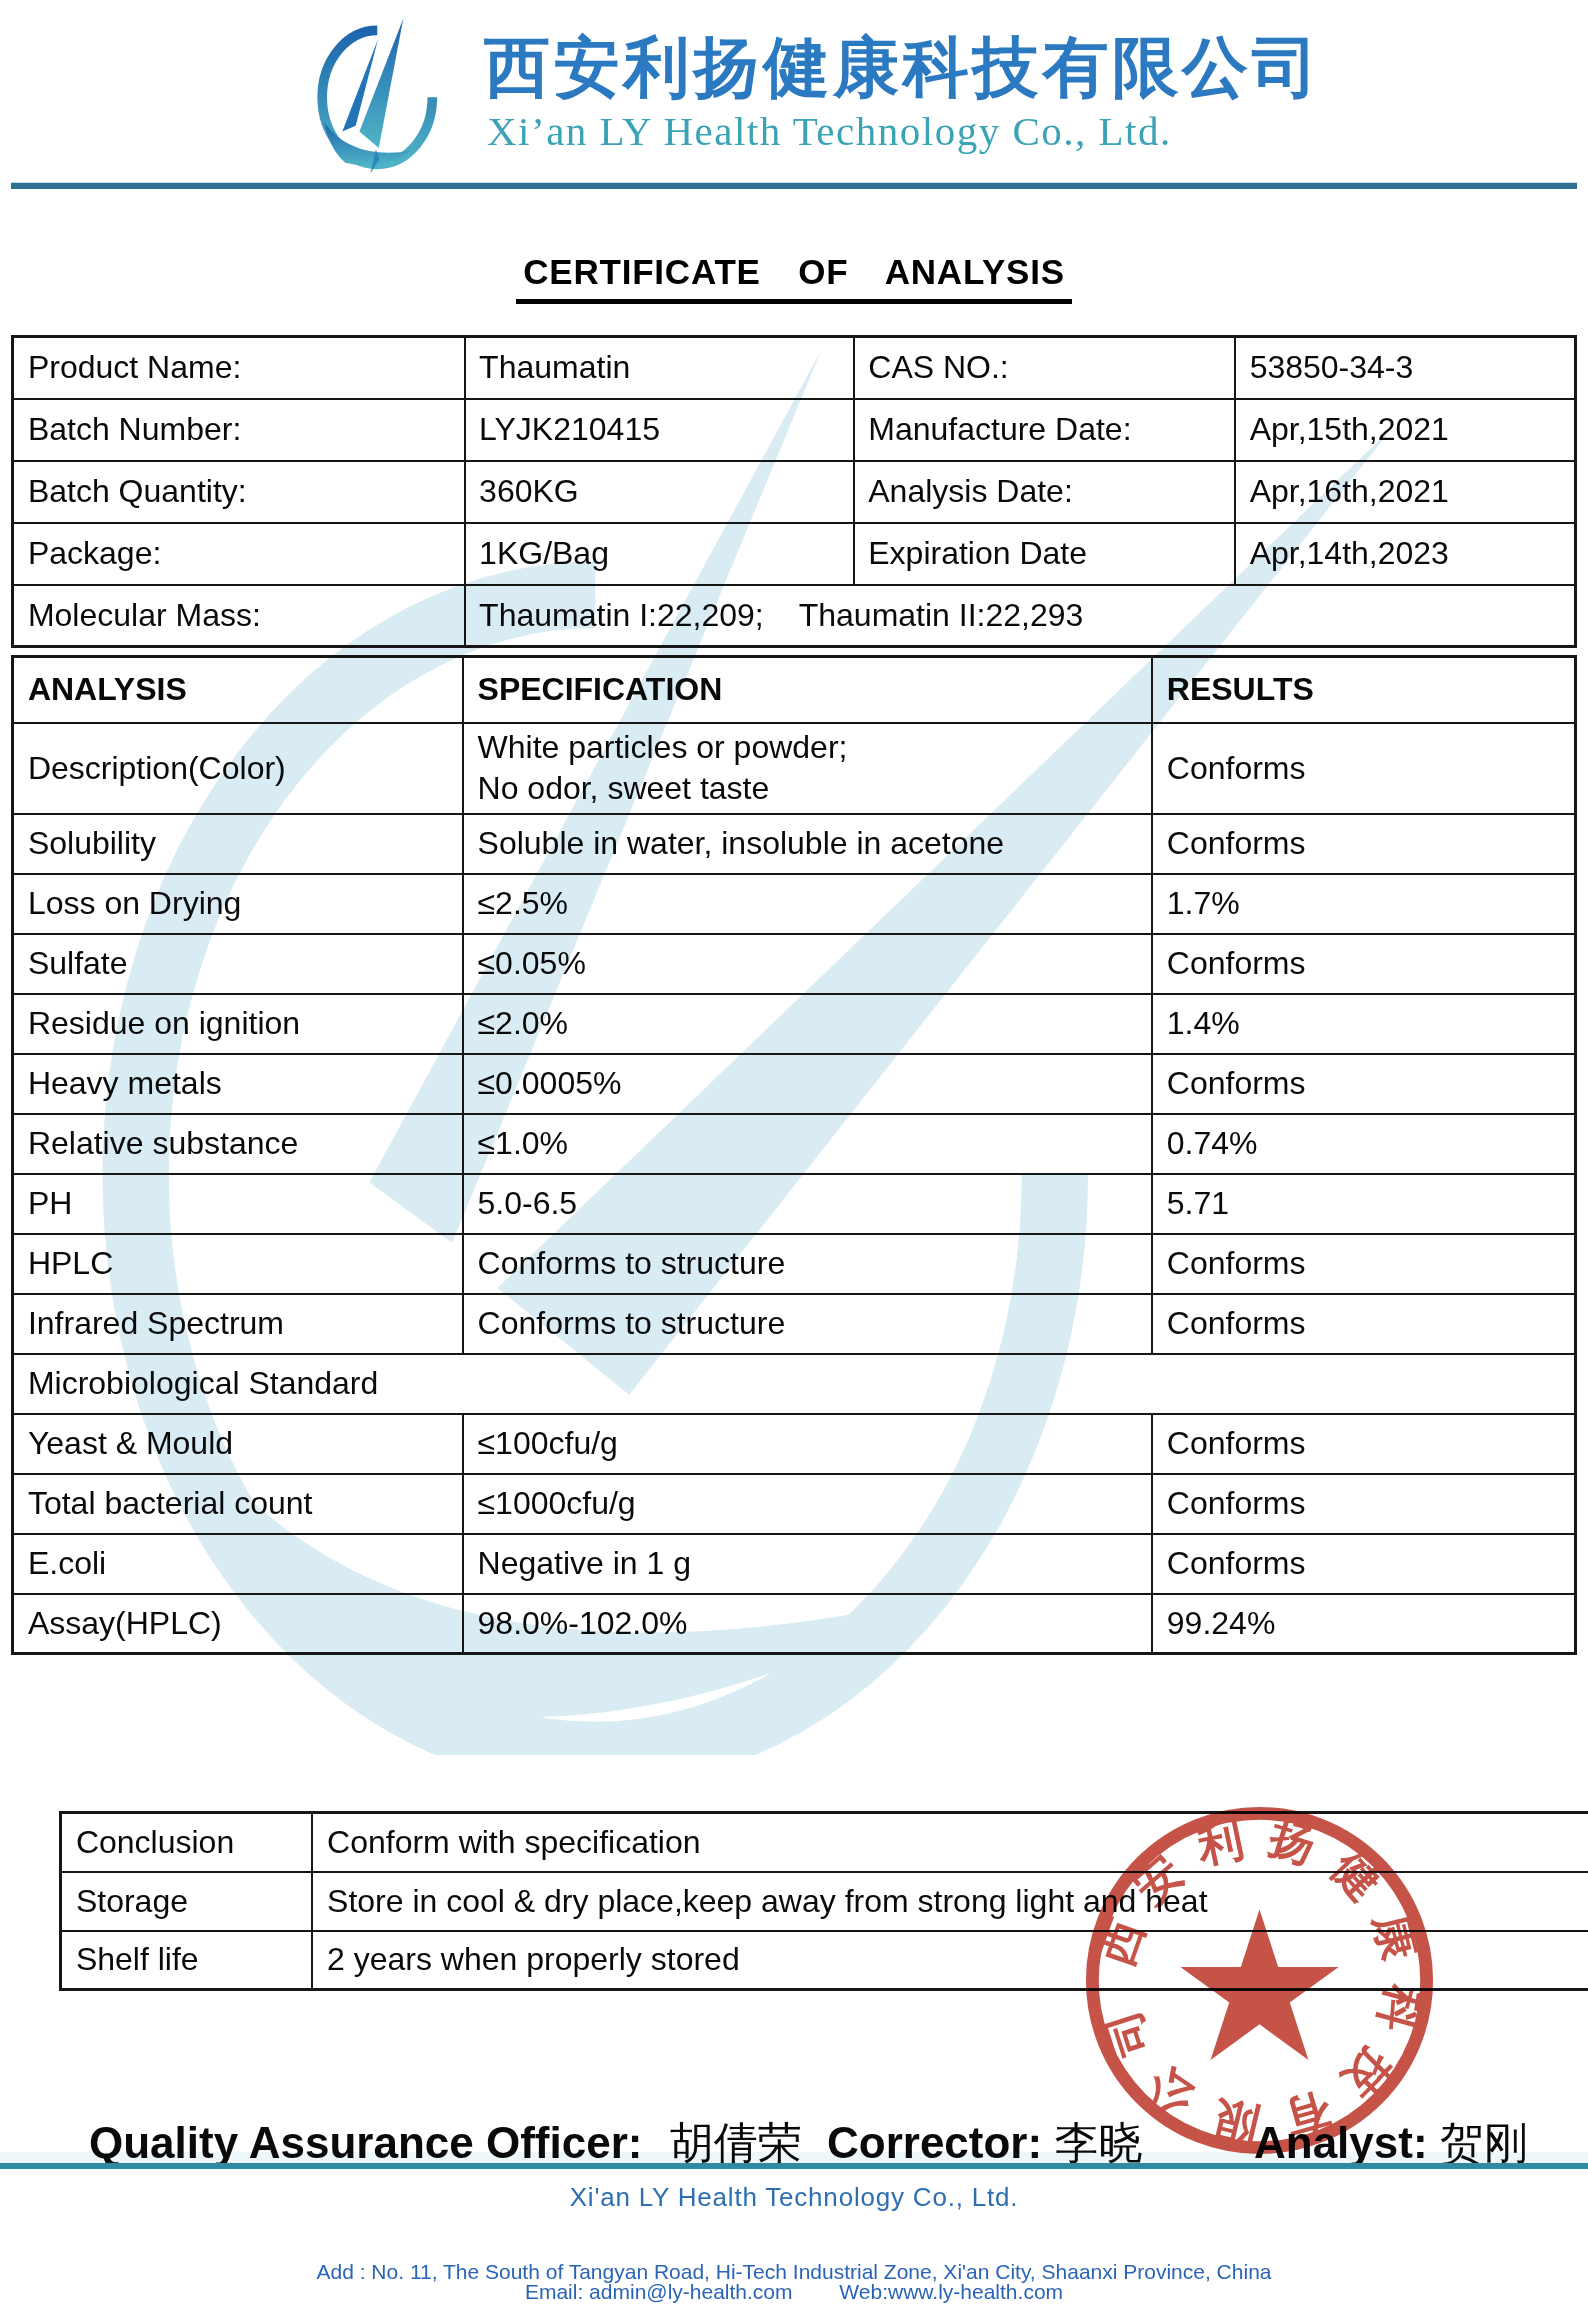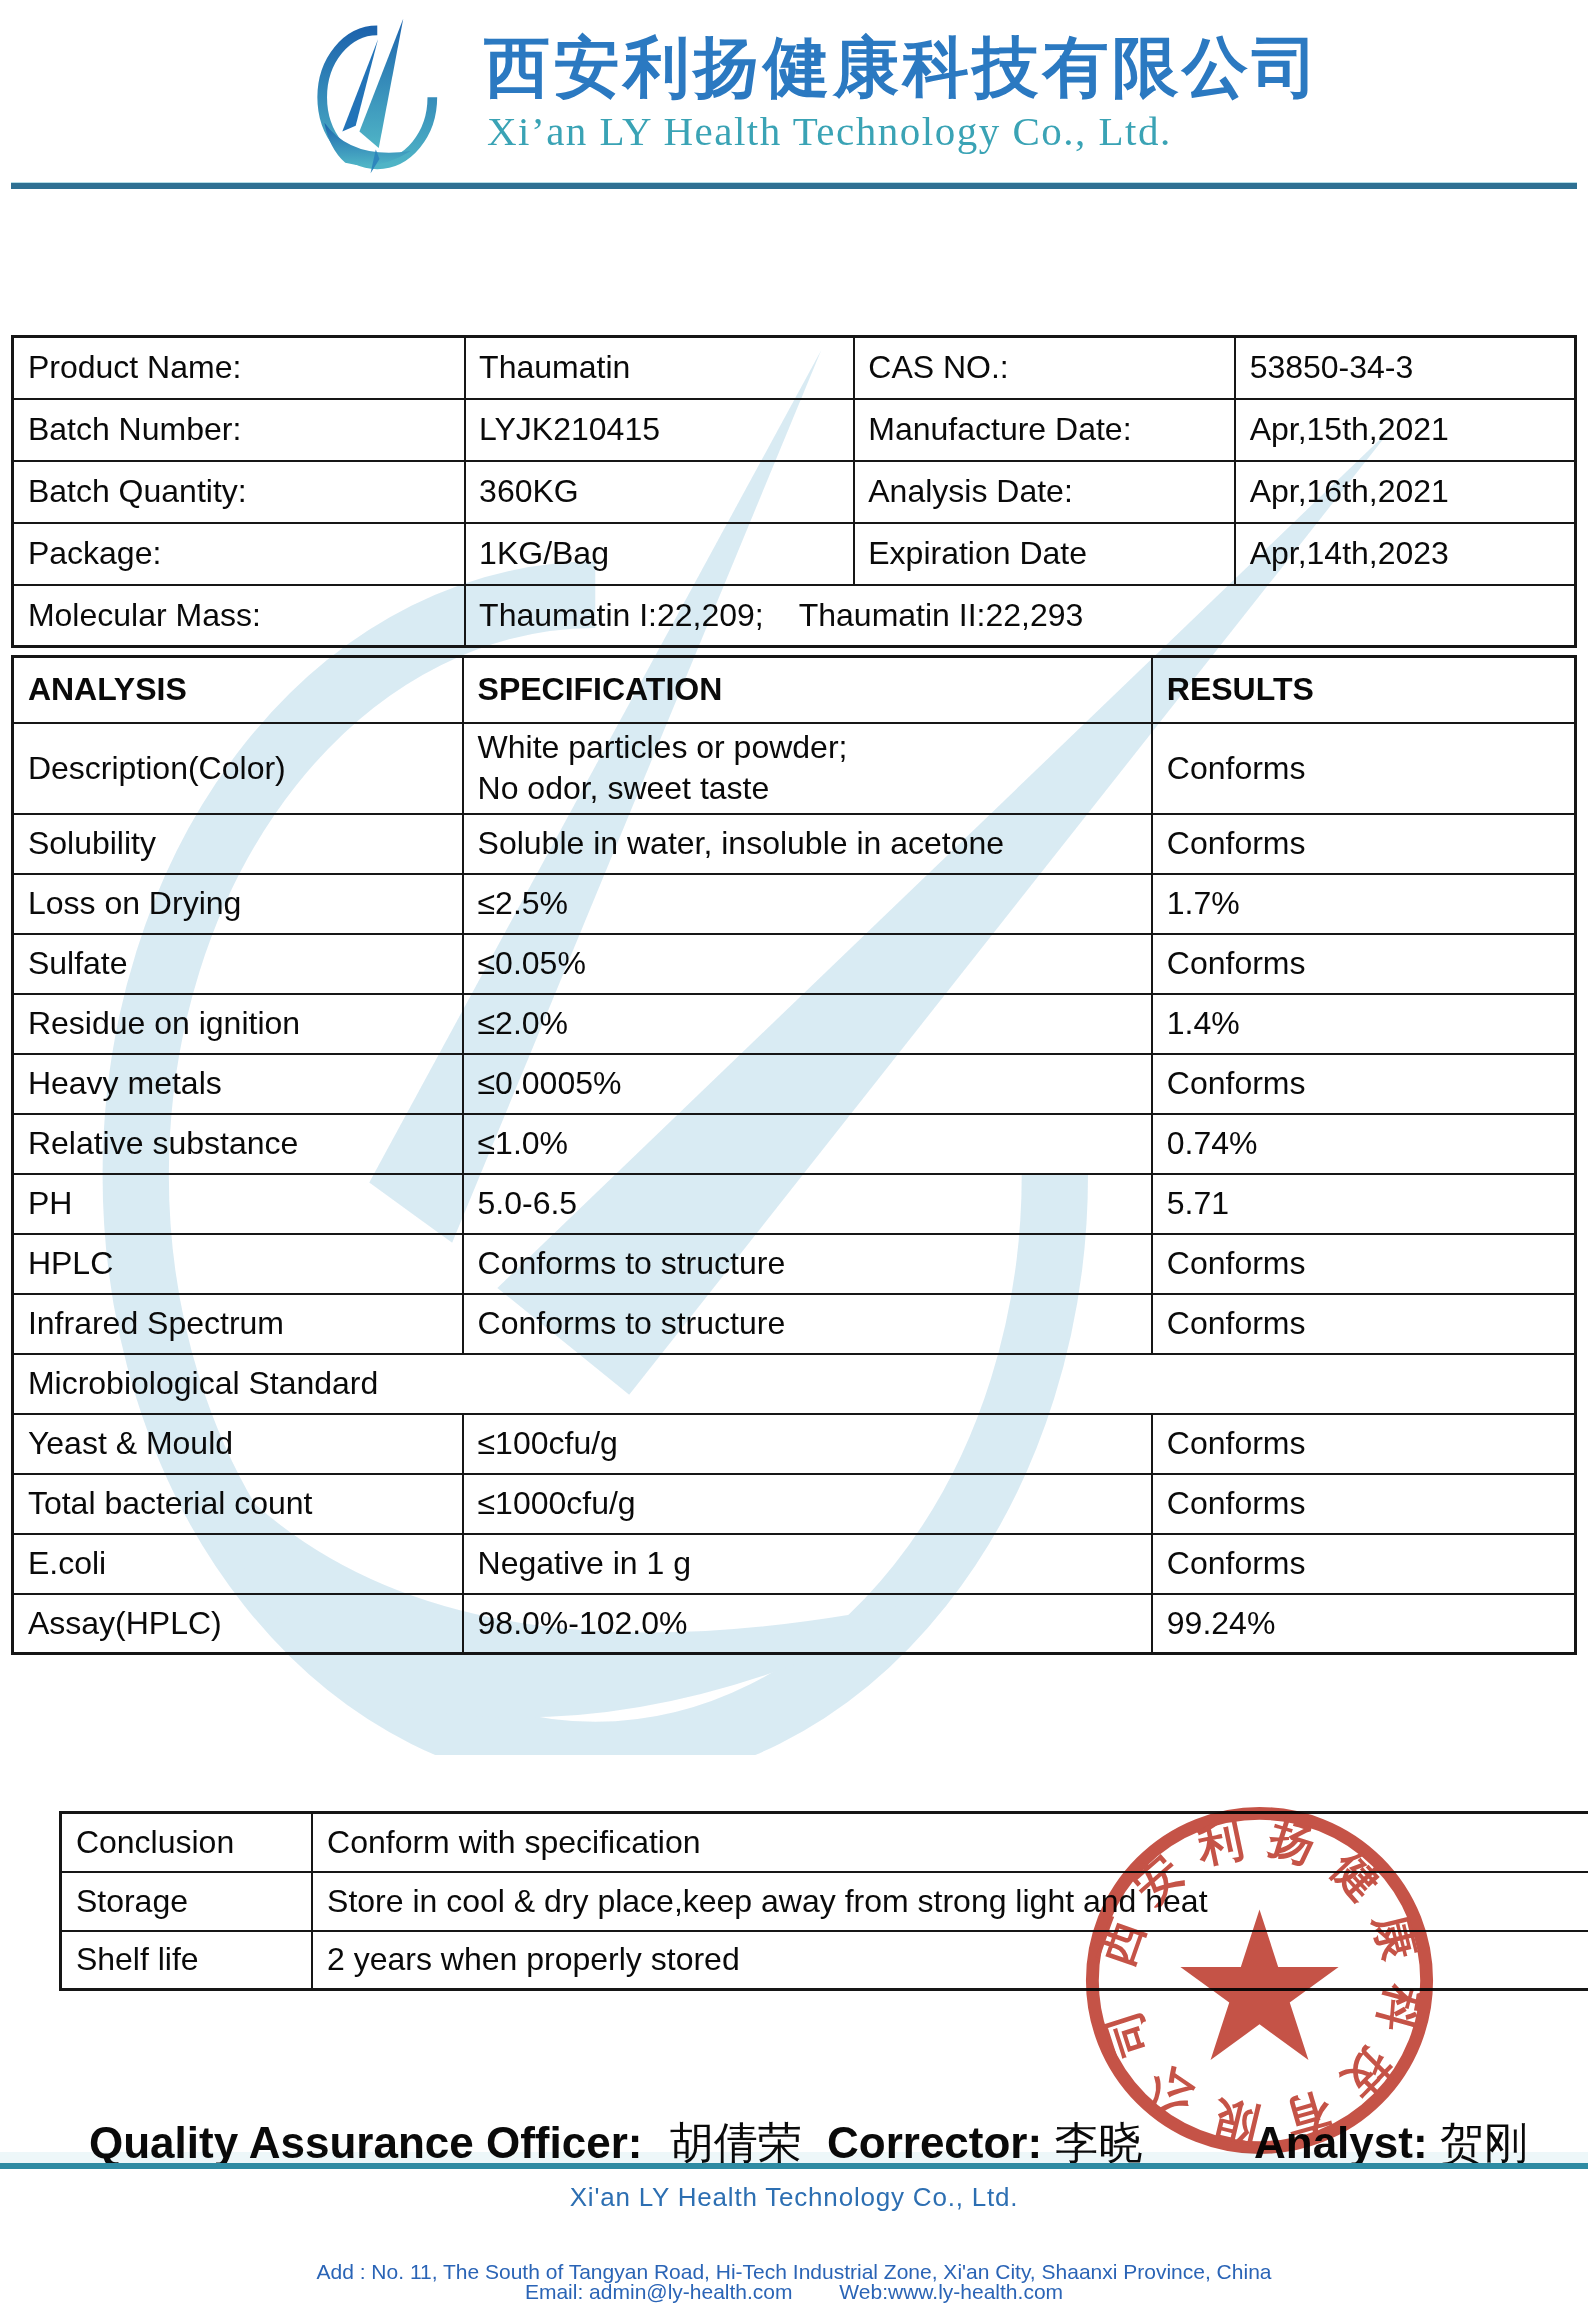--- a/index.html
+++ b/index.html
@@ -106,20 +106,23 @@
     <path d="M 97,22 A 74,90 0 1 0 171,112" fill="none" stroke="url(#lg1)" stroke-width="13"></path>
     <polygon points="132,6 73,158 99,180" fill="url(#lg1)"></polygon>
     <polygon points="98,34 68,150 50,158" fill="#2273b8"></polygon>
     <path d="M 26,146 Q 62,196 142,184 Q 98,212 54,200 Q 32,180 26,146 Z" fill="url(#lg1)"></path>
     <path d="M 95,182 L 88,214 L 100,195 Z" fill="#2e86bc"></path>
   </svg>
   <div class="company-cn">西安利扬健康科技有限公司</div>
   <div class="company-en">Xi’an LY Health Technology Co., Ltd.</div>
   <div class="header-rule"></div>
 
+  <div class="title-wrap">
+    <span class="doc-title">CERTIFICATE OF ANALYSIS</span>
+  </div>
 
   <table class="doc info-t">
     <colgroup>
         <col style="width:28.9%">
         <col style="width:24.9%">
         <col style="width:24.4%">
         <col style="width:21.8%">
       </colgroup>
     <tbody>
         <tr>

